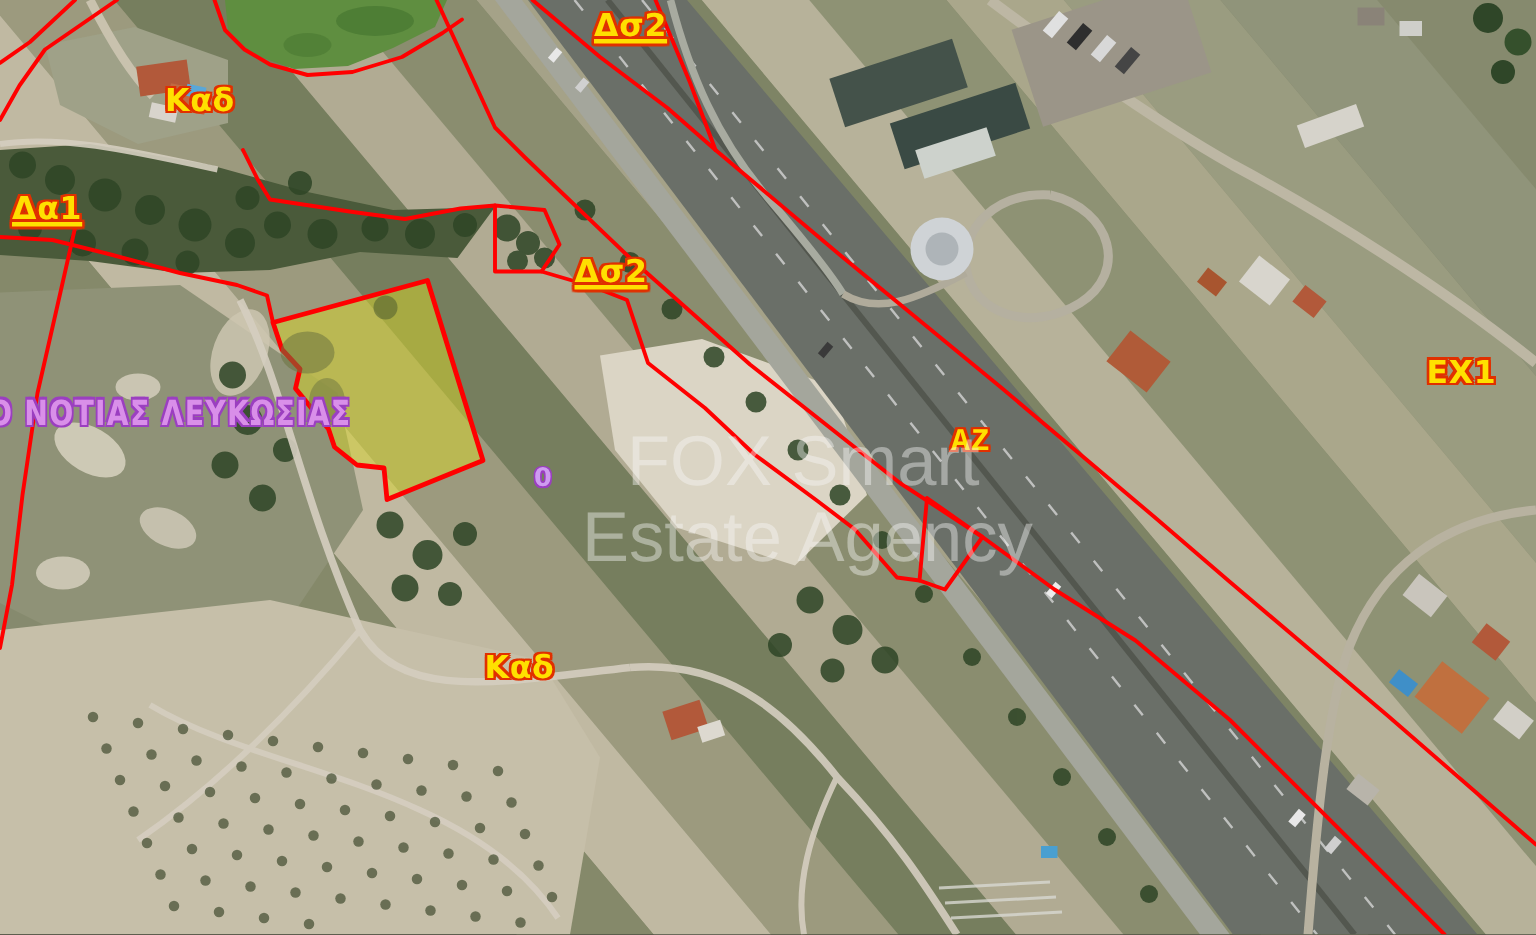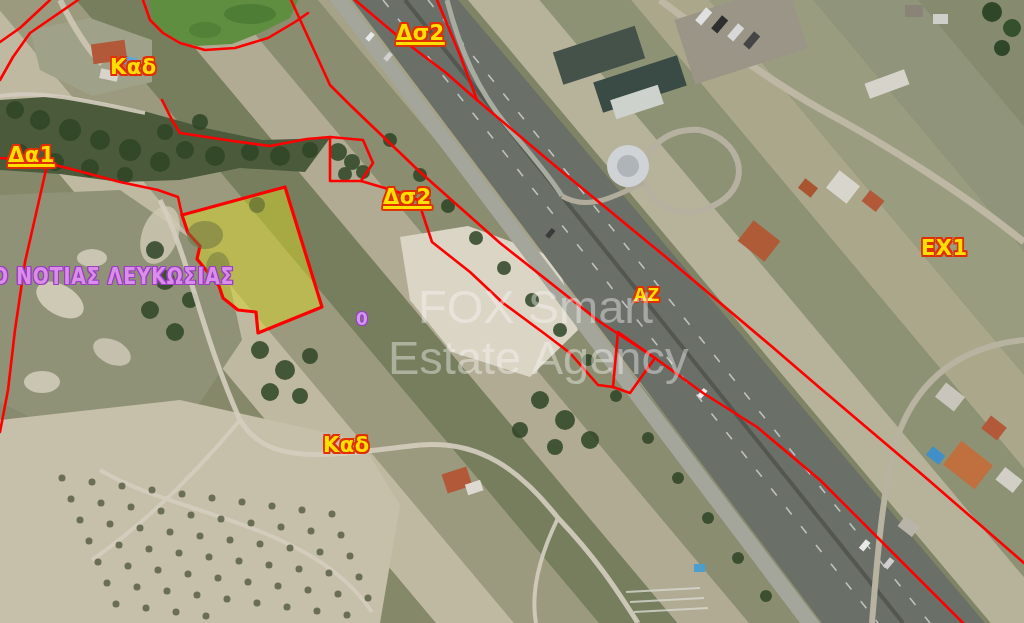--- a/index.html
+++ b/index.html
@@ -10,21 +10,21 @@
   }
   #sat-svg{position:absolute;left:0;top:0;width:1024px;height:623px;display:block;}
   .zone-label{
     position:absolute;font:700 21px "DejaVu Sans",sans-serif;
     color:#ffe000;letter-spacing:.5px;white-space:nowrap;line-height:1;
     text-shadow:-1.6px -1.6px 0 #e03000,1.6px -1.6px 0 #e03000,
                 -1.6px 1.6px 0 #e03000,1.6px 1.6px 0 #e03000,
                 -1.6px 0 0 #e03000,1.6px 0 0 #e03000,
                 0 -1.6px 0 #e03000,0 1.6px 0 #e03000;
   }
-  .zone-label.u{text-decoration:underline;text-decoration-thickness:2.5px;text-underline-offset:2px;margin-top:16px;}
+  .zone-label.u{text-decoration:underline;text-decoration-thickness:2.5px;text-underline-offset:2px;}
   #muni-label{
     position:absolute;left:-8px;top:263px;transform:scaleX(.82);transform-origin:left center;
     font:700 23px "DejaVu Sans",sans-serif;color:#d98fe9;letter-spacing:1px;white-space:nowrap;
     text-shadow:-1.4px -1.4px 0 #9b3fc0,1.4px -1.4px 0 #9b3fc0,
                 -1.4px 1.4px 0 #9b3fc0,1.4px 1.4px 0 #9b3fc0;
   }
   #parcel-number{
     position:absolute;left:356px;top:309px;
     font:700 17px "DejaVu Sans",sans-serif;color:#cf9bf0;
     text-shadow:-1px -1px 0 #9b3fc0,1px -1px 0 #9b3fc0,-1px 1px 0 #9b3fc0,1px 1px 0 #9b3fc0;
@@ -298,21 +298,21 @@
     <ellipse cx="218" cy="268" rx="12" ry="16" fill="#6b7340" opacity=".5"></ellipse>
     <circle cx="257" cy="205" r="8" fill="#556331" opacity=".6"></circle>
   </svg>
 
   <div id="zone-labels">
       <div class="zone-label" style="left: 110px; top: 57px;">Καδ</div>
       <div class="zone-label u" style="left: 8px; top: 129px;">Δα1</div>
       <div class="zone-label u" style="left: 396px; top: 7px;">Δσ2</div>
       <div class="zone-label u" style="left: 383px; top: 171px;">Δσ2</div>
       <div class="zone-label" style="left: 634px; top: 285px; font-family: Liberation Mono, monospace;">ΑΖ</div>
-      <div class="zone-label" style="left: 921px; top: 238px;">ΕΧ1</div>
+      <div class="zone-label" style="left: 951px; top: 238px;">ΕΧ1</div>
       <div class="zone-label" style="left: 323px; top: 435px;">Καδ</div>
     </div>
 
   <div id="muni-label">Ο ΝΟΤΙΑΣ ΛΕΥΚΩΣΙΑΣ</div>
 
   <div id="parcel-number">0</div>
 
   <div id="watermark">
     <div class="wm1">FOX Smart</div>
     <div class="wm2">Estate Agency</div>

